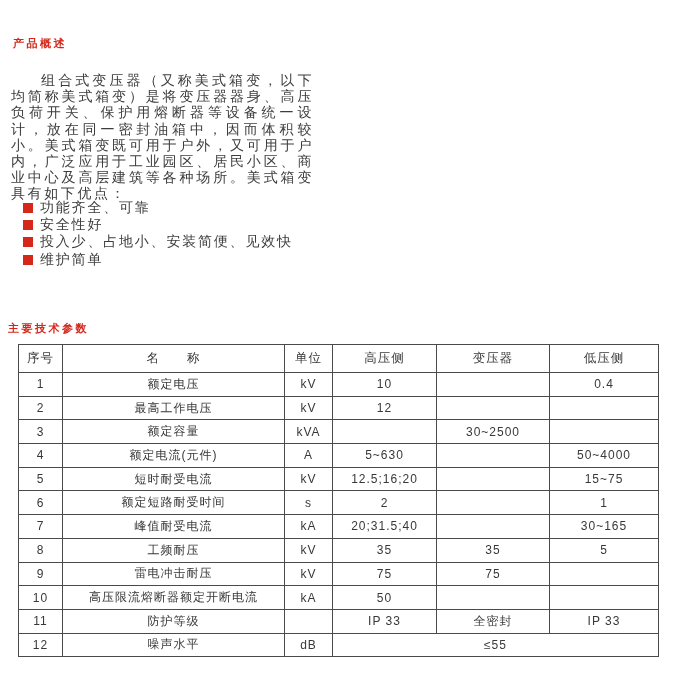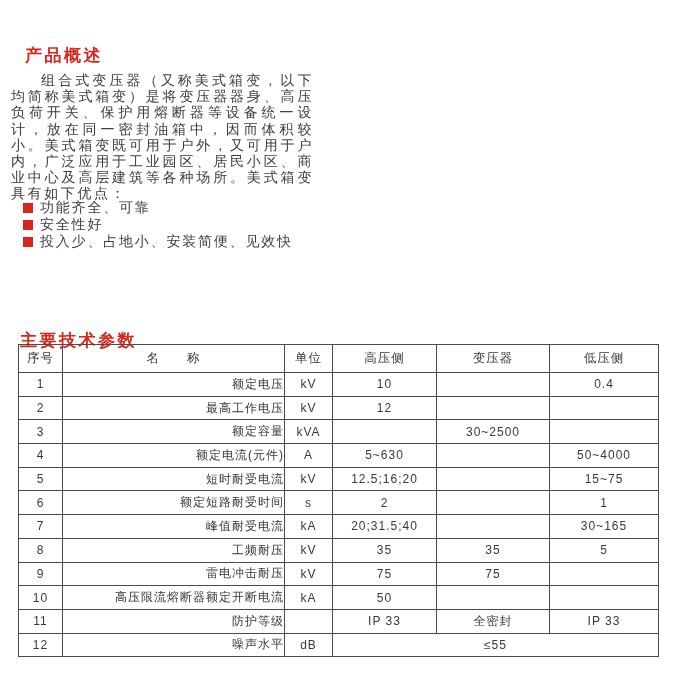--- a/index.html
+++ b/index.html
@@ -4,21 +4,21 @@
 <style>
   :root { --accent:#d5281b; --ink:#3d3d3d; --line:#4a4a4a; }
   html,body { margin:0; padding:0; }
   body {
     width:674px; height:695px; background:#ffffff; position:relative;
     overflow:hidden; font-family:"Liberation Sans", sans-serif; color:var(--ink);
   }
   .abs { position:absolute; }
 
   .section-title {
-    margin:12px; color:var(--accent); font-size:17px; font-weight:bold;
+    margin:0; color:var(--accent); font-size:11px; font-weight:bold;
     letter-spacing:2.5px; line-height:19px; white-space:nowrap;
   }
   #overview-title { left:13px; top:34px; }
   #params-title   { left:8px; top:319px; }
 
   #overview-paragraph {
     left:11px; top:58px; width:303px;
     font-size:14px; line-height:16.2px; letter-spacing:2.6px;
     text-align:justify; text-indent:2.15em; color:var(--ink);
   }
@@ -35,41 +35,45 @@
     border-collapse:collapse; table-layout:fixed;
     font-size:12px; color:#383838;
   }
   #params-table th, #params-table td {
     border:1px solid var(--line); padding:0; vertical-align:middle;
     text-align:center; font-weight:normal; letter-spacing:1px;
     overflow:hidden; white-space:nowrap;
   }
   #params-table th { height:27px; font-size:12.5px; }
   #params-table td { height:22.7px; }
-  #params-table td.l { text-align:right; }
+  #params-table td.l { text-align:center; }
 </style>
 </head>
 <body>
 
 <h1 class="abs section-title" id="overview-title">产品概述</h1>
 
 <p class="abs" id="overview-paragraph">组合式变压器（又称美式箱变，以下均简称美式箱变）是将变压器器身、高压负荷开关、保护用熔断器等设备统一设计，放在同一密封油箱中，因而体积较小。美式箱变既可用于户外，又可用于户内，广泛应用于工业园区、居民小区、商业中心及高层建筑等各种场所。美式箱变具有如下优点：</p>
 
 <ul class="abs" id="advantage-list">
   <li>
     <span class="bullet-square"></span>
     <span>功能齐全、可靠</span>
   </li>
   <li>
     <span class="bullet-square"></span>
     <span>安全性好</span>
   </li>
   <li>
     <span class="bullet-square"></span>
     <span>投入少、占地小、安装简便、见效快</span>
+  </li>
+  <li>
+    <span class="bullet-square"></span>
+    <span>维护简单</span>
   </li>
 </ul>
 
 <h2 class="abs section-title" id="params-title">主要技术参数</h2>
 
 <table class="abs" id="params-table">
   <colgroup>
       <col style="width: 44px;">
       <col style="width: 222px;">
       <col style="width: 48px;">

